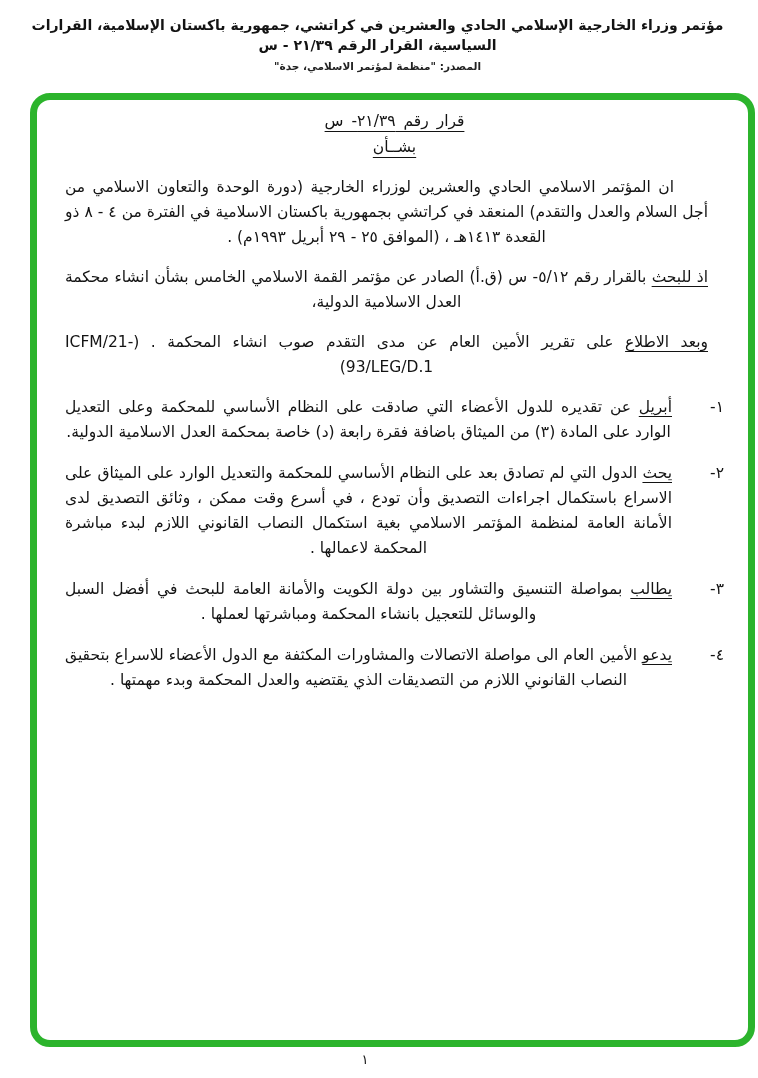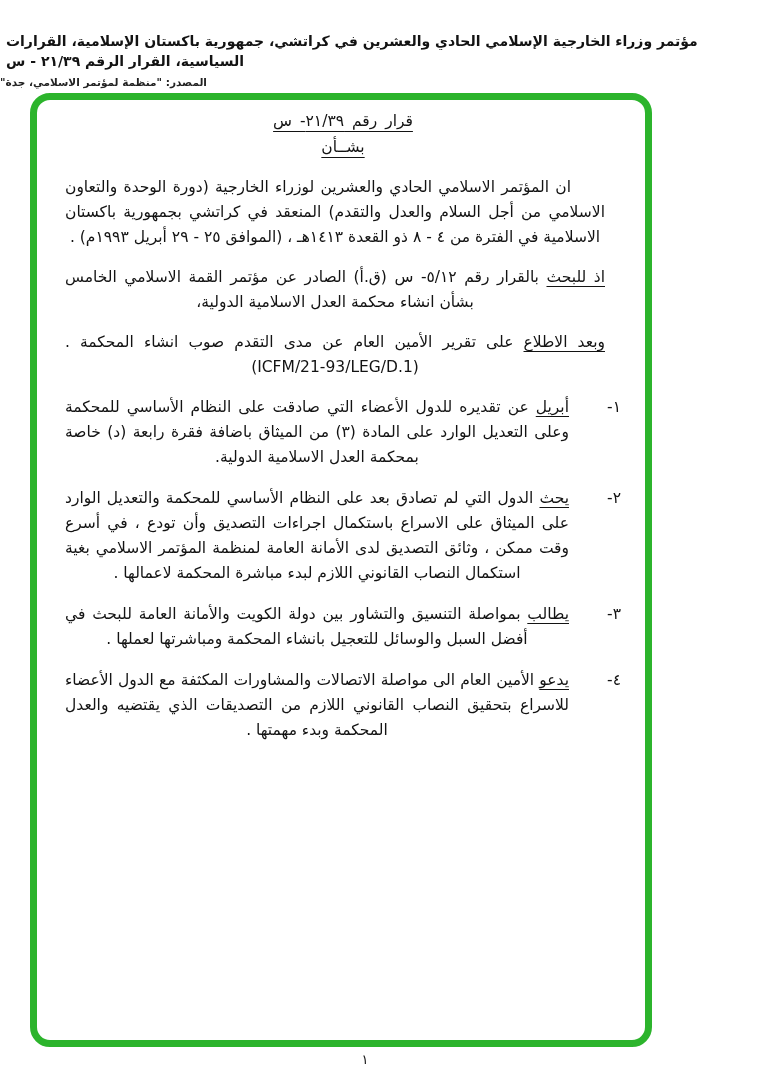--- a/index.html
+++ b/index.html
@@ -8,35 +8,35 @@
     width: 758px; height: 1078px;
     background: #ffffff;
     position: relative;
     font-family: "DejaVu Sans", sans-serif;
     color: #131313;
     overflow: hidden;
   }
 
   
   .doc-header {
-    position: absolute; top: 31px; left: 0; width: 755px;
-    text-align: left; direction: rtl;
+    position: absolute; top: 15px; left: 0; width: 755px;
+    text-align: center; direction: rtl;
   }
   .doc-header .h1 {
     font-size: 14px; font-weight: bold; line-height: 20px;
     padding: 0 6px;
   }
   .doc-header .h2 {
     font-size: 10.5px; font-weight: bold; margin-top: 5px; color: #222;
   }
 
   
   .frame {
     position: absolute; left: 30px; top: 93px;
-    width: 622px; height: 954px;
+    width: 725px; height: 954px;
     border: 7px solid #2cb42c;
     border-radius: 20px;
     background: #ffffff;
   }
   .content {
     direction: rtl;
     padding: 8px 24px 0 28px;
     font-size: 15.5px;
     line-height: 25px;
     text-align: justify;

